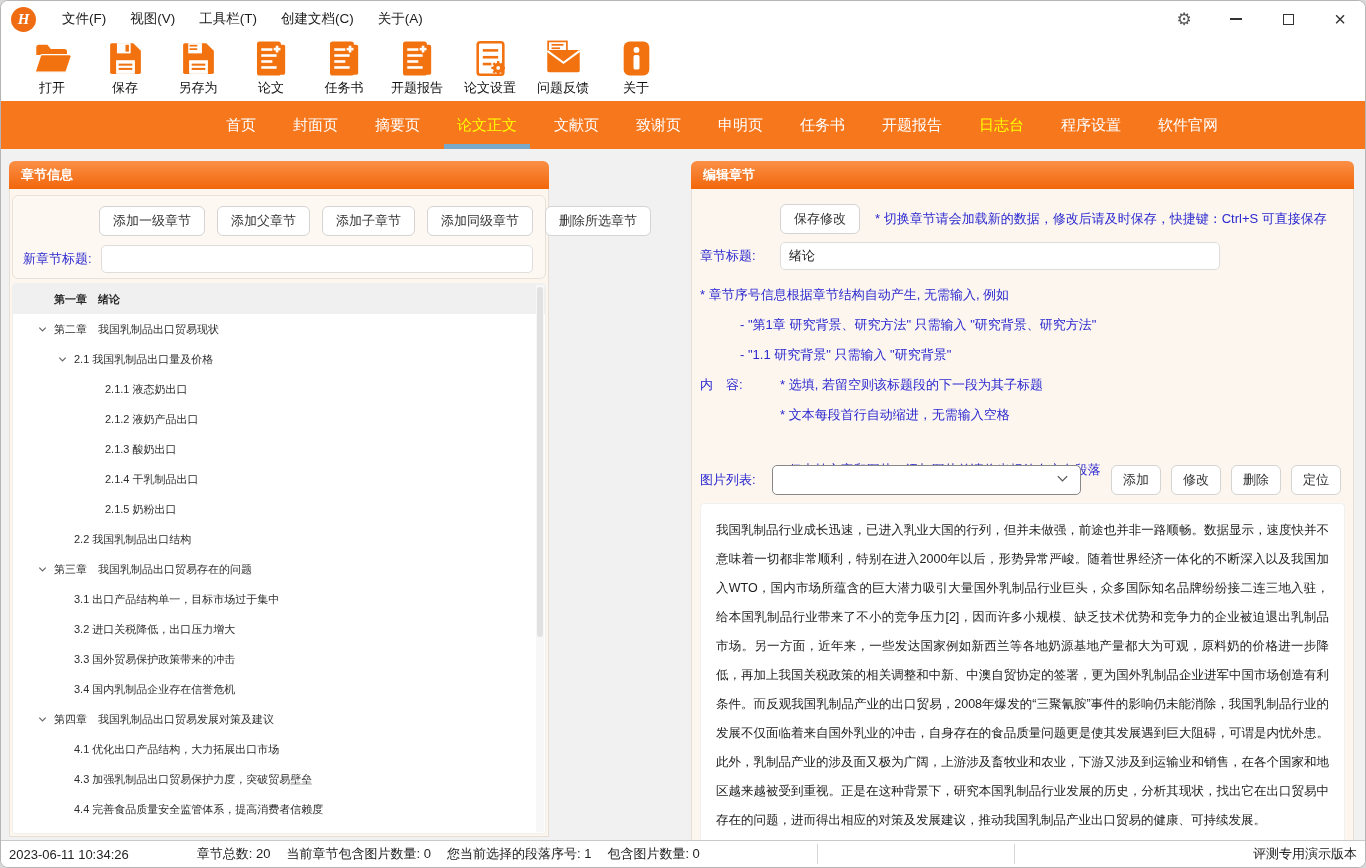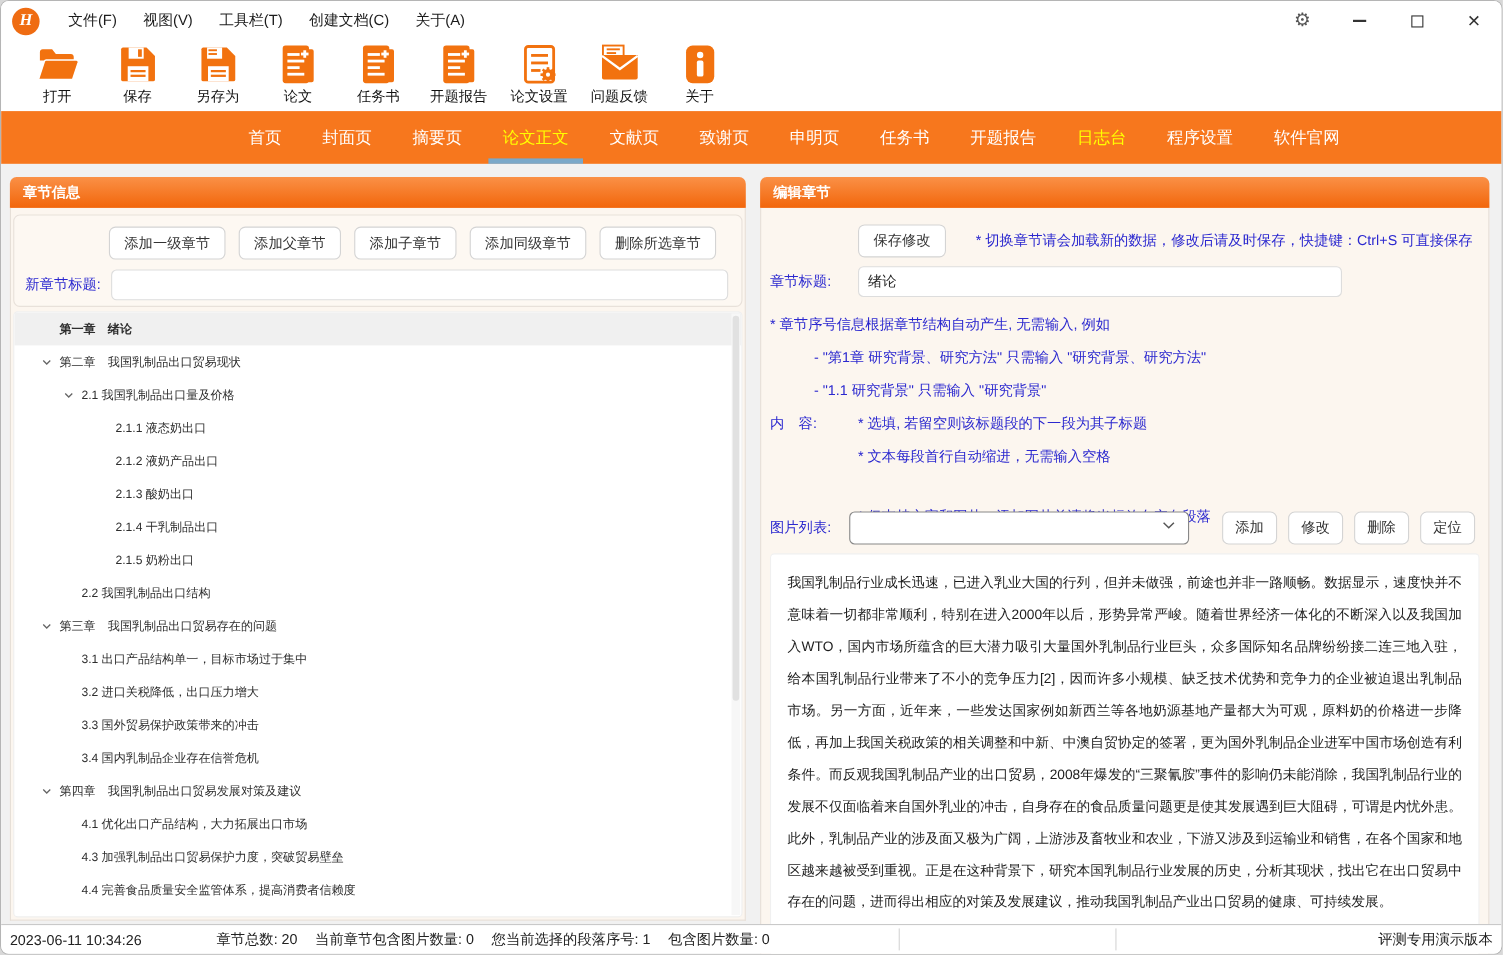--- a/index.html
+++ b/index.html
@@ -30,21 +30,21 @@
   
   .nav { height:48px; background:#f7771d; display:flex; align-items:stretch; padding-left:225px; gap:37px; flex:none; }
   .tab { color:#fff; font-size:15px; display:flex; align-items:center; position:relative; cursor:pointer; white-space:nowrap; }
   .tab.active { color:#ffff00; }
   .tab.hl { color:#ffff00; }
   .tab.active::after { content:""; position:absolute; left:-13px; right:-13px; bottom:0; height:5px; background:#7aa8c9; }
 
   
   .main { flex:1; position:relative; background:#f1f1f1; }
   .panel { position:absolute; top:12px; display:flex; flex-direction:column; }
-  .panel-left  { left:8px;   width:669px; height:676px; }
+  .panel-left  { left:8px;   width:540px; height:676px; }
   .panel-right { left:690px; width:663px; height:800px; }
   .panel-h { height:28px; flex:none; background:linear-gradient(180deg,#fa9046,#f2660b);
     border-radius:6px 6px 0 0; color:#fff; font-size:13px; font-weight:bold;
     line-height:28px; padding-left:12px; }
   .panel-b { flex:1; background:#fcf6ef; border:1px solid #e6dfd7; border-top:none; position:relative; }
 
   .btn { background:#fff; border:1px solid #d4d4d4; border-radius:6px; height:30px;
     padding:0 13px; font-size:13px; color:#333; display:inline-flex; align-items:center; cursor:pointer; white-space:nowrap; }
   .bluelabel { color:#2b28cf; font-size:13px; white-space:nowrap; }
   .hint { color:#2b28cf; font-size:13px; white-space:nowrap; }
@@ -63,21 +63,21 @@
   .trow { height:30px; display:flex; align-items:center; font-size:11px; color:#2d2d2d; cursor:pointer; }
   .trow.sel { background:#f0f0f0; font-weight:bold; }
   .chev { width:12px; height:12px; margin-right:5px; flex:none; display:flex; align-items:center; }
   .lvl0 { padding-left:24px; } .lvl0.nc { padding-left:41px; }
   .lvl1 { padding-left:44px; } .lvl1.nc { padding-left:61px; }
   .lvl2.nc { padding-left:92px; }
   .vscroll { position:absolute; right:1px; top:1px; bottom:1px; width:8px; background:#f7f7f7; }
   .vthumb { position:absolute; left:1px; top:2px; width:6px; height:64%; background:#e1e1e1; border-radius:3px; }
 
   
-  .saverow { position:absolute; left:88px; top:15px; display:flex; align-items:center; gap:27px; }
+  .saverow { position:absolute; left:88px; top:15px; display:flex; align-items:center; gap:15px; }
   .titlerow { position:absolute; left:8px; top:53px; display:flex; align-items:center; }
   .titlerow .bluelabel { width:80px; }
   .titlerow input { width:440px; }
   .hl1 { position:absolute; left:8px;  top:97px; }
   .hl2 { position:absolute; left:48px; top:127px; }
   .hl3 { position:absolute; left:48px; top:157px; }
   .contentrow { position:absolute; left:8px; top:187px; display:flex; }
   .contentrow .bluelabel { width:80px; }
   .hl5 { position:absolute; left:88px; top:217px; }
   .hl6 { position:absolute; left:88px; top:256px;margin-top:16px; }

